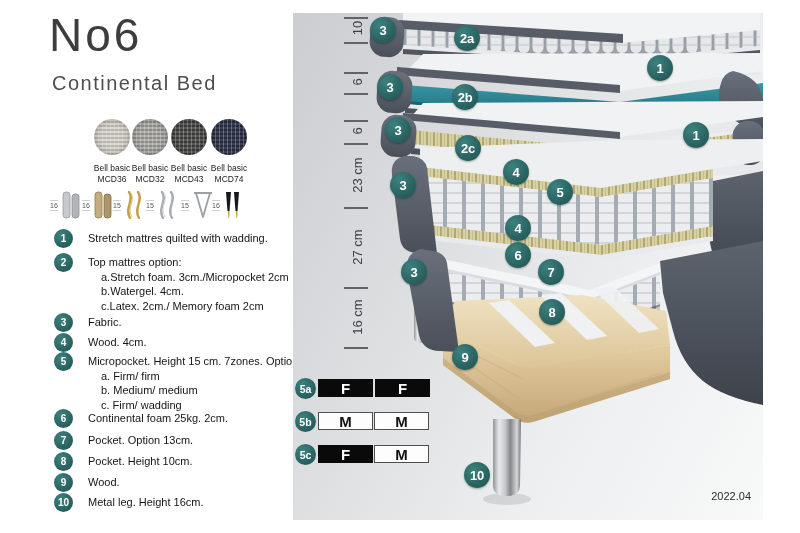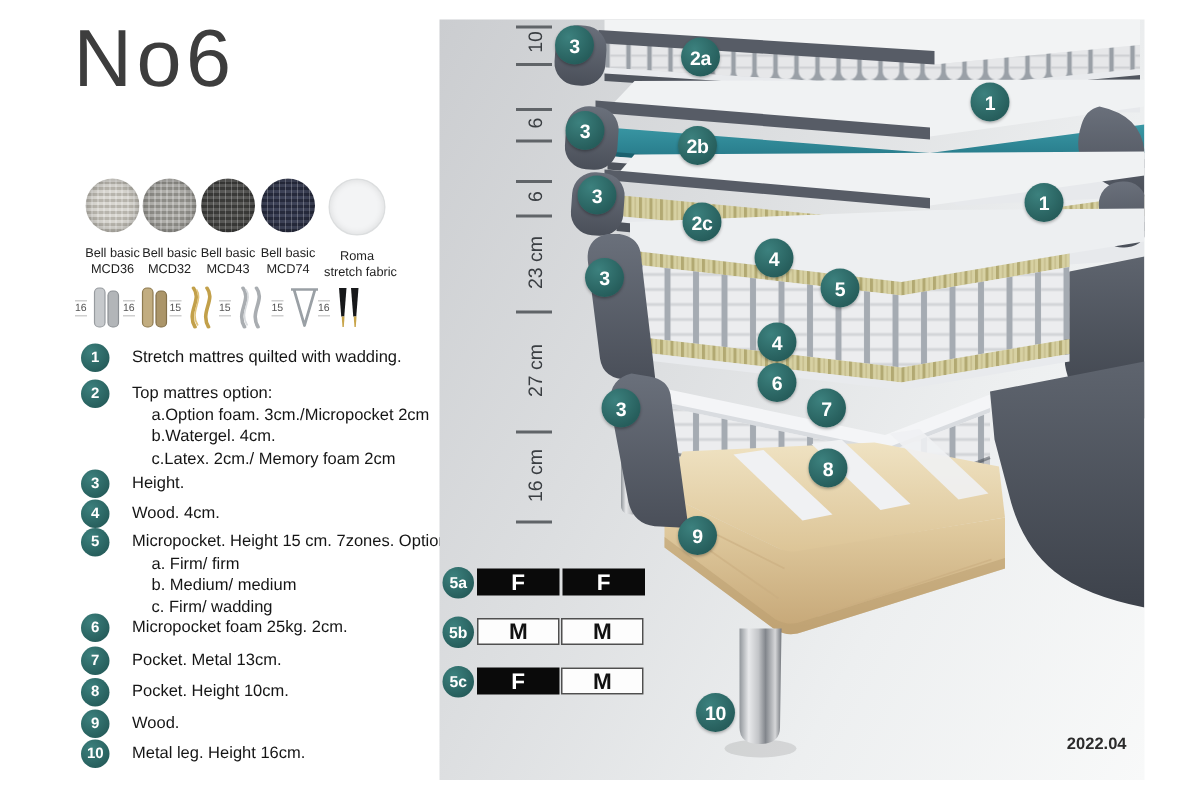--- a/index.html
+++ b/index.html
@@ -1,23 +1,23 @@
 <!DOCTYPE html>
 <html><head>
 <meta charset="utf-8">
 <style>
   html,body{margin:0;padding:0;}
   body{width:800px;height:533px;background:#ffffff;font-family:"Liberation Sans",sans-serif;overflow:hidden;}
   .page{position:relative;width:800px;height:533px;background:#ffffff;}
 
   
-  .title{position:absolute;left:49px;top:8px;font-size:54px;font-weight:300;letter-spacing:3px;color:#3d3d3d;}
+  .title{position:absolute;left:49px;top:8px;font-size:46px;font-weight:300;letter-spacing:3px;color:#3d3d3d;}
   .subtitle{position:absolute;left:52px;top:72px;font-size:20px;font-weight:300;letter-spacing:1.5px;color:#4e4e4e;}
 
-  .swatch{position:absolute;top:119px;width:44px;text-align:center;}
+  .swatch{position:absolute;top:119px;width:44px;text-align:center;margin-left:37px;}
   .sw{width:36px;height:36px;border-radius:50%;margin:0 auto;
       background-color:var(--base,#ccc);
       background-image:repeating-linear-gradient(90deg,rgba(255,255,255,.25) 0 1px,transparent 1px 4px),
                        repeating-linear-gradient(0deg,var(--dot,#999) 0 2px,transparent 2px 4px);
       box-shadow:inset 0 0 7px rgba(0,0,0,.28);}
   .sw.plain{background-image:none;border:1px solid #dcdedf;box-shadow:inset 0 0 5px rgba(0,0,0,.10);}
   .swl{margin-top:8px;font-size:8.5px;line-height:10.5px;color:#222;white-space:nowrap;}
 
   .leg-group{position:absolute;top:190px;height:30px;display:flex;align-items:center;gap:2px;}
   .leg-num{font-size:7px;color:#555;border-top:1px solid #cfcfcf;border-bottom:1px solid #cfcfcf;padding:1px 0;}
@@ -43,48 +43,45 @@
        box-shadow:0 1px 2px rgba(0,0,0,.3);letter-spacing:-.3px;}
 
   .fbdg{position:absolute;width:21px;height:21px;border-radius:50%;
         background:radial-gradient(circle at 35% 30%,#3c817e,#275f5d 70%,#1e5251);
         color:#fff;font-size:10.5px;font-weight:700;display:flex;align-items:center;justify-content:center;}
   .fcell{position:absolute;width:55px;height:18px;display:flex;align-items:center;justify-content:center;
          font-size:15px;font-weight:600;box-sizing:border-box;font-family:"Liberation Sans",sans-serif;}
   .fcell.dark{background:#0a0a0a;color:#ffffff;}
   .fcell.light{background:#fdfdfd;color:#111;border:1px solid #4f4f4f;}
 
-  .ver{position:absolute;right:12px;top:477px;font-size:11px;color:#2b2b2b;font-weight:bold;}
+  .ver{position:absolute;right:12px;top:477px;font-size:11px;color:#2b2b2b;}
 </style>
 </head>
 <body>
 
 <div class="page">
 
   <div class="title">No6</div>
+  <div class="subtitle">Continental Bed</div>
 
   <div class="swatch" style="left:53px">
     <div class="sw" style="--base: #d8d6d0; --dot: #b7b4ac;"></div>
     <div class="swl"><span>Bell basic</span><br><span>MCD36</span></div>
   </div>
   <div class="swatch" style="left:91px">
     <div class="sw" style="--base: #b0afab; --dot: #8d8c87;"></div>
     <div class="swl"><span>Bell basic</span><br><span>MCD32</span></div>
   </div>
   <div class="swatch" style="left:130px">
     <div class="sw" style="--base: #595957; --dot: #3a3a38;"></div>
     <div class="swl"><span>Bell basic</span><br><span>MCD43</span></div>
   </div>
   <div class="swatch" style="left:170px">
     <div class="sw" style="--base: #3d4257; --dot: #262a3c;"></div>
     <div class="swl"><span>Bell basic</span><br><span>MCD74</span></div>
-  </div>
-  <div class="swatch" style="left:216px">
-    <div class="sw plain" style="--base: #f3f4f5; --dot: #e8e9ea;"></div>
-    <div class="swl"><span>Roma</span><br><span>stretch fabric</span></div>
   </div>
 
   <div class="leg-group" style="left:50px">
     <span class="leg-num">16</span>
     <svg width="22" height="28" viewBox="0 0 22 28">
       <rect x="3" y="1" width="7" height="26" rx="3" fill="#c6c9cc" stroke="#979b9f" stroke-width="0.8"></rect>
       <rect x="12" y="3" width="7" height="24" rx="3" fill="#b2b5b8" stroke="#8d9195" stroke-width="0.8"></rect>
     </svg>
   </div>
   <div class="leg-group" style="left:82px">
@@ -124,46 +121,46 @@
     </svg>
   </div>
 
   <div class="lrow" style="top:232px">
     <span class="lbdg">1</span>
     <span class="ltext">Stretch mattres quilted with wadding.</span>
   </div>
   <div class="lrow" style="top:256px">
     <span class="lbdg">2</span>
     <span class="ltext">Top mattres option:</span>
-    <span class="lsub" style="top:14.5px">a.Option foam. 3cm./Micropocket 2cm</span>
+    <span class="lsub" style="top:14.5px">a.Stretch foam. 3cm./Micropocket 2cm</span>
     <span class="lsub" style="top:29px">b.Watergel. 4cm.</span>
     <span class="lsub" style="top:43.5px">c.Latex. 2cm./ Memory foam 2cm</span>
   </div>
   <div class="lrow" style="top:316px">
     <span class="lbdg">3</span>
-    <span class="ltext">Height.</span>
+    <span class="ltext">Fabric.</span>
   </div>
   <div class="lrow" style="top:336px">
     <span class="lbdg">4</span>
     <span class="ltext">Wood. 4cm.</span>
   </div>
   <div class="lrow" style="top:355px">
     <span class="lbdg">5</span>
     <span class="ltext">Micropocket. Height 15 cm. 7zones. Option:</span>
     <span class="lsub" style="top:14.5px">a. Firm/ firm</span>
     <span class="lsub" style="top:29px">b. Medium/ medium</span>
     <span class="lsub" style="top:43.5px">c. Firm/ wadding</span>
   </div>
   <div class="lrow" style="top:412px">
     <span class="lbdg">6</span>
-    <span class="ltext">Micropocket foam 25kg. 2cm.</span>
+    <span class="ltext">Continental foam 25kg. 2cm.</span>
   </div>
   <div class="lrow" style="top:434px">
     <span class="lbdg">7</span>
-    <span class="ltext">Pocket. Metal 13cm.</span>
+    <span class="ltext">Pocket. Option 13cm.</span>
   </div>
   <div class="lrow" style="top:455px">
     <span class="lbdg">8</span>
     <span class="ltext">Pocket. Height 10cm.</span>
   </div>
   <div class="lrow" style="top:476px">
     <span class="lbdg">9</span>
     <span class="ltext">Wood.</span>
   </div>
   <div class="lrow" style="top:496px">

